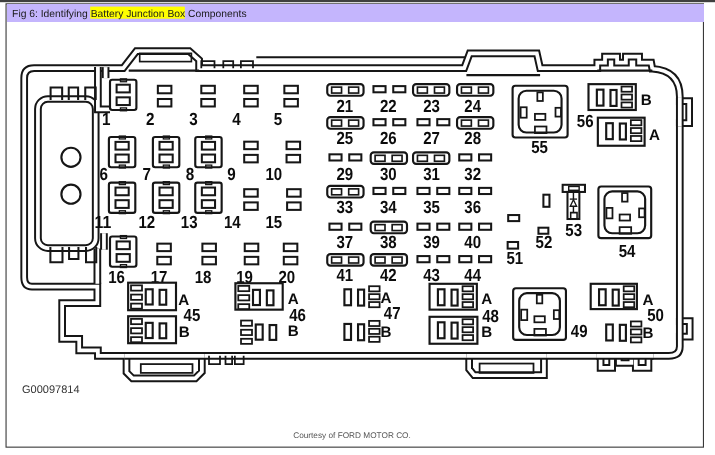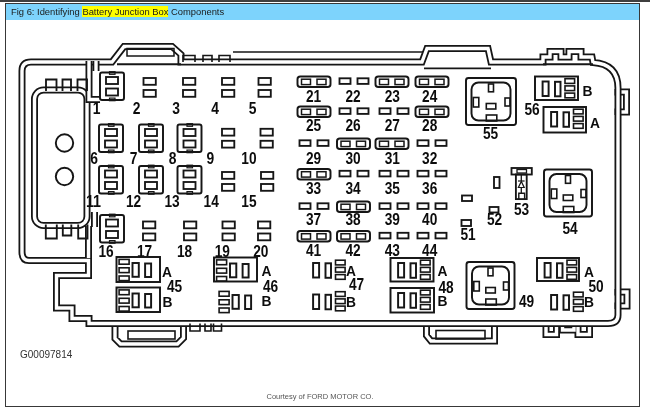--- a/index.html
+++ b/index.html
@@ -6,21 +6,21 @@
   body { width:650px; height:414px; position:relative;
          font-family:"Liberation Sans", sans-serif; overflow:hidden; }
 </style>
 </head>
 <body>
 
 <div style="position:absolute;left:0;top:0;width:650px;height:2px;background:#3f3f3f"></div>
 
 <div style="position:absolute;left:5px;top:3px;width:633px;height:402px;border:1px solid #383838;background:#fff"></div>
 
-<div style="position:absolute;left:6px;top:4px;width:633px;height:15.5px;background:#7dd3fc;font-size:9.4px;line-height:15.5px;color:#1a1a1a;white-space:nowrap;padding-left:5px;box-sizing:border-box;transform:translateZ(0);will-change:transform">Fig 6: Identifying <span style="background:#ffff00">Battery Junction Box</span> Components</div>
+<div style="position:absolute;left:6px;top:4px;width:633px;height:15.5px;background:#c4b5fd;font-size:9.4px;line-height:15.5px;color:#1a1a1a;white-space:nowrap;padding-left:5px;box-sizing:border-box;transform:translateZ(0);will-change:transform">Fig 6: Identifying <span style="background:#ffff00">Battery Junction Box</span> Components</div>
 <svg width="650" height="414" viewBox="0 0 650 414" style="position:absolute;left:0;top:0;transform:translateZ(0)" font-family="Liberation Sans, sans-serif">
 
 <g fill="none">
       <path d="M 22,252 L 22,71 Q 22,62 31,62 L 112,62 L 124,46.5 L 172,46.5 L 181,54.5 L 181,62 L 422,62 L 427,48.5 L 488,48.5 L 491,62 L 543,62 L 543,57 L 550,57 L 550,51.5 L 561,51.5 L 561,57 L 569,57 L 569,51.5 L 581,51.5 L 581,57 L 592,57 L 593,62.5 Q 618,64 618,88 L 618,92 L 626.5,92 L 626.5,112 L 618,112 L 618,292 L 627,292 L 627,306 L 618,306 L 618,315 Q 618,323.5 608,323.5 L 589.5,323.5 L 589.5,334.5 L 578,334.5 L 578,323.5 L 574,323.5 L 574,330 L 562.5,330 L 562.5,323.5 L 556.5,323.5 L 556.5,334.5 L 546,334.5 L 546,323.5 L 494.5,323.5 L 494.5,341 L 431,341 L 426.5,335.5 L 426.5,323.5 L 183.5,323.5 L 183.5,338 L 177.5,344 L 120.5,344 L 115,338.5 L 115,323.5 L 89,323.5 L 89,318.5 L 72,318.5 L 72,308 L 56.5,308 L 56.5,275.5 L 88.5,275.5 L 88.5,260.5 L 29,260.5 Q 22,260.5 22,252 Z" stroke="#161616" stroke-width="7"></path>
       <path d="M 22,252 L 22,71 Q 22,62 31,62 L 112,62 L 124,46.5 L 172,46.5 L 181,54.5 L 181,62 L 422,62 L 427,48.5 L 488,48.5 L 491,62 L 543,62 L 543,57 L 550,57 L 550,51.5 L 561,51.5 L 561,57 L 569,57 L 569,51.5 L 581,51.5 L 581,57 L 592,57 L 593,62.5 Q 618,64 618,88 L 618,92 L 626.5,92 L 626.5,112 L 618,112 L 618,292 L 627,292 L 627,306 L 618,306 L 618,315 Q 618,323.5 608,323.5 L 589.5,323.5 L 589.5,334.5 L 578,334.5 L 578,323.5 L 574,323.5 L 574,330 L 562.5,330 L 562.5,323.5 L 556.5,323.5 L 556.5,334.5 L 546,334.5 L 546,323.5 L 494.5,323.5 L 494.5,341 L 431,341 L 426.5,335.5 L 426.5,323.5 L 183.5,323.5 L 183.5,338 L 177.5,344 L 120.5,344 L 115,338.5 L 115,323.5 L 89,323.5 L 89,318.5 L 72,318.5 L 72,308 L 56.5,308 L 56.5,275.5 L 88.5,275.5 L 88.5,260.5 L 29,260.5 Q 22,260.5 22,252 Z" stroke="#ffffff" stroke-width="3.4"></path>
     </g>
 
 <g fill="none">
       <rect x="34.5" y="90" width="52.5" height="135.5" rx="9" stroke="#161616" stroke-width="7"></rect>
       <rect x="34.5" y="90" width="52.5" height="135.5" rx="9" stroke="#fff" stroke-width="3.4"></rect>

